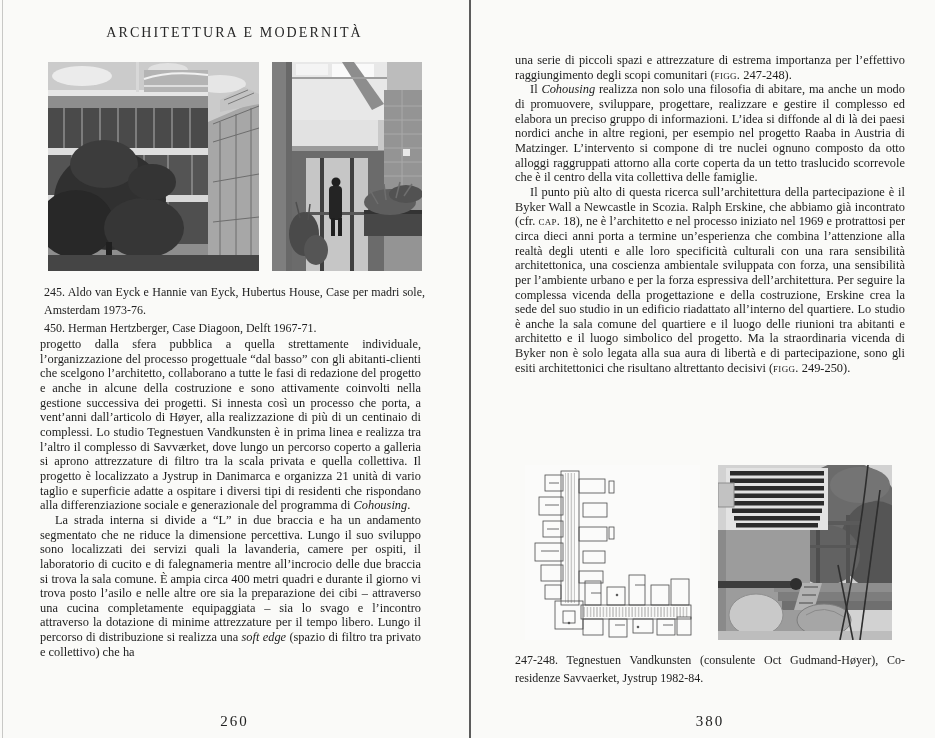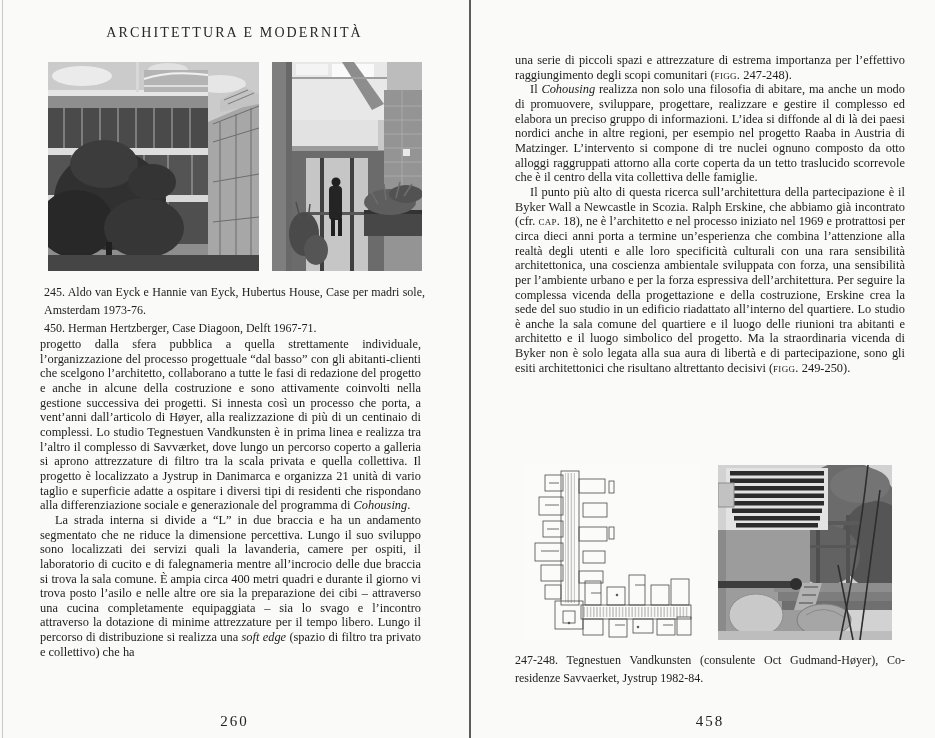--- a/index.html
+++ b/index.html
@@ -310,18 +310,18 @@
           <path d="M162,25 Q152,100 142,175"></path>
           <path d="M120,100 L135,175"></path>
         </g>
       </svg>
     </div>
 
     <div class="caption">
       <p>247-248. Tegnestuen Vandkunsten (consulente Oct Gudmand-Høyer), Co-residenze Savvaerket, Jystrup 1982-84.</p>
     </div>
 
-    <div class="folio">458</div>
+    <div class="folio">380</div>
   </div>
 
   <div class="page-edge-line"></div>
   <div class="gutter-line"></div>
 </div>
 
 </body></html>

